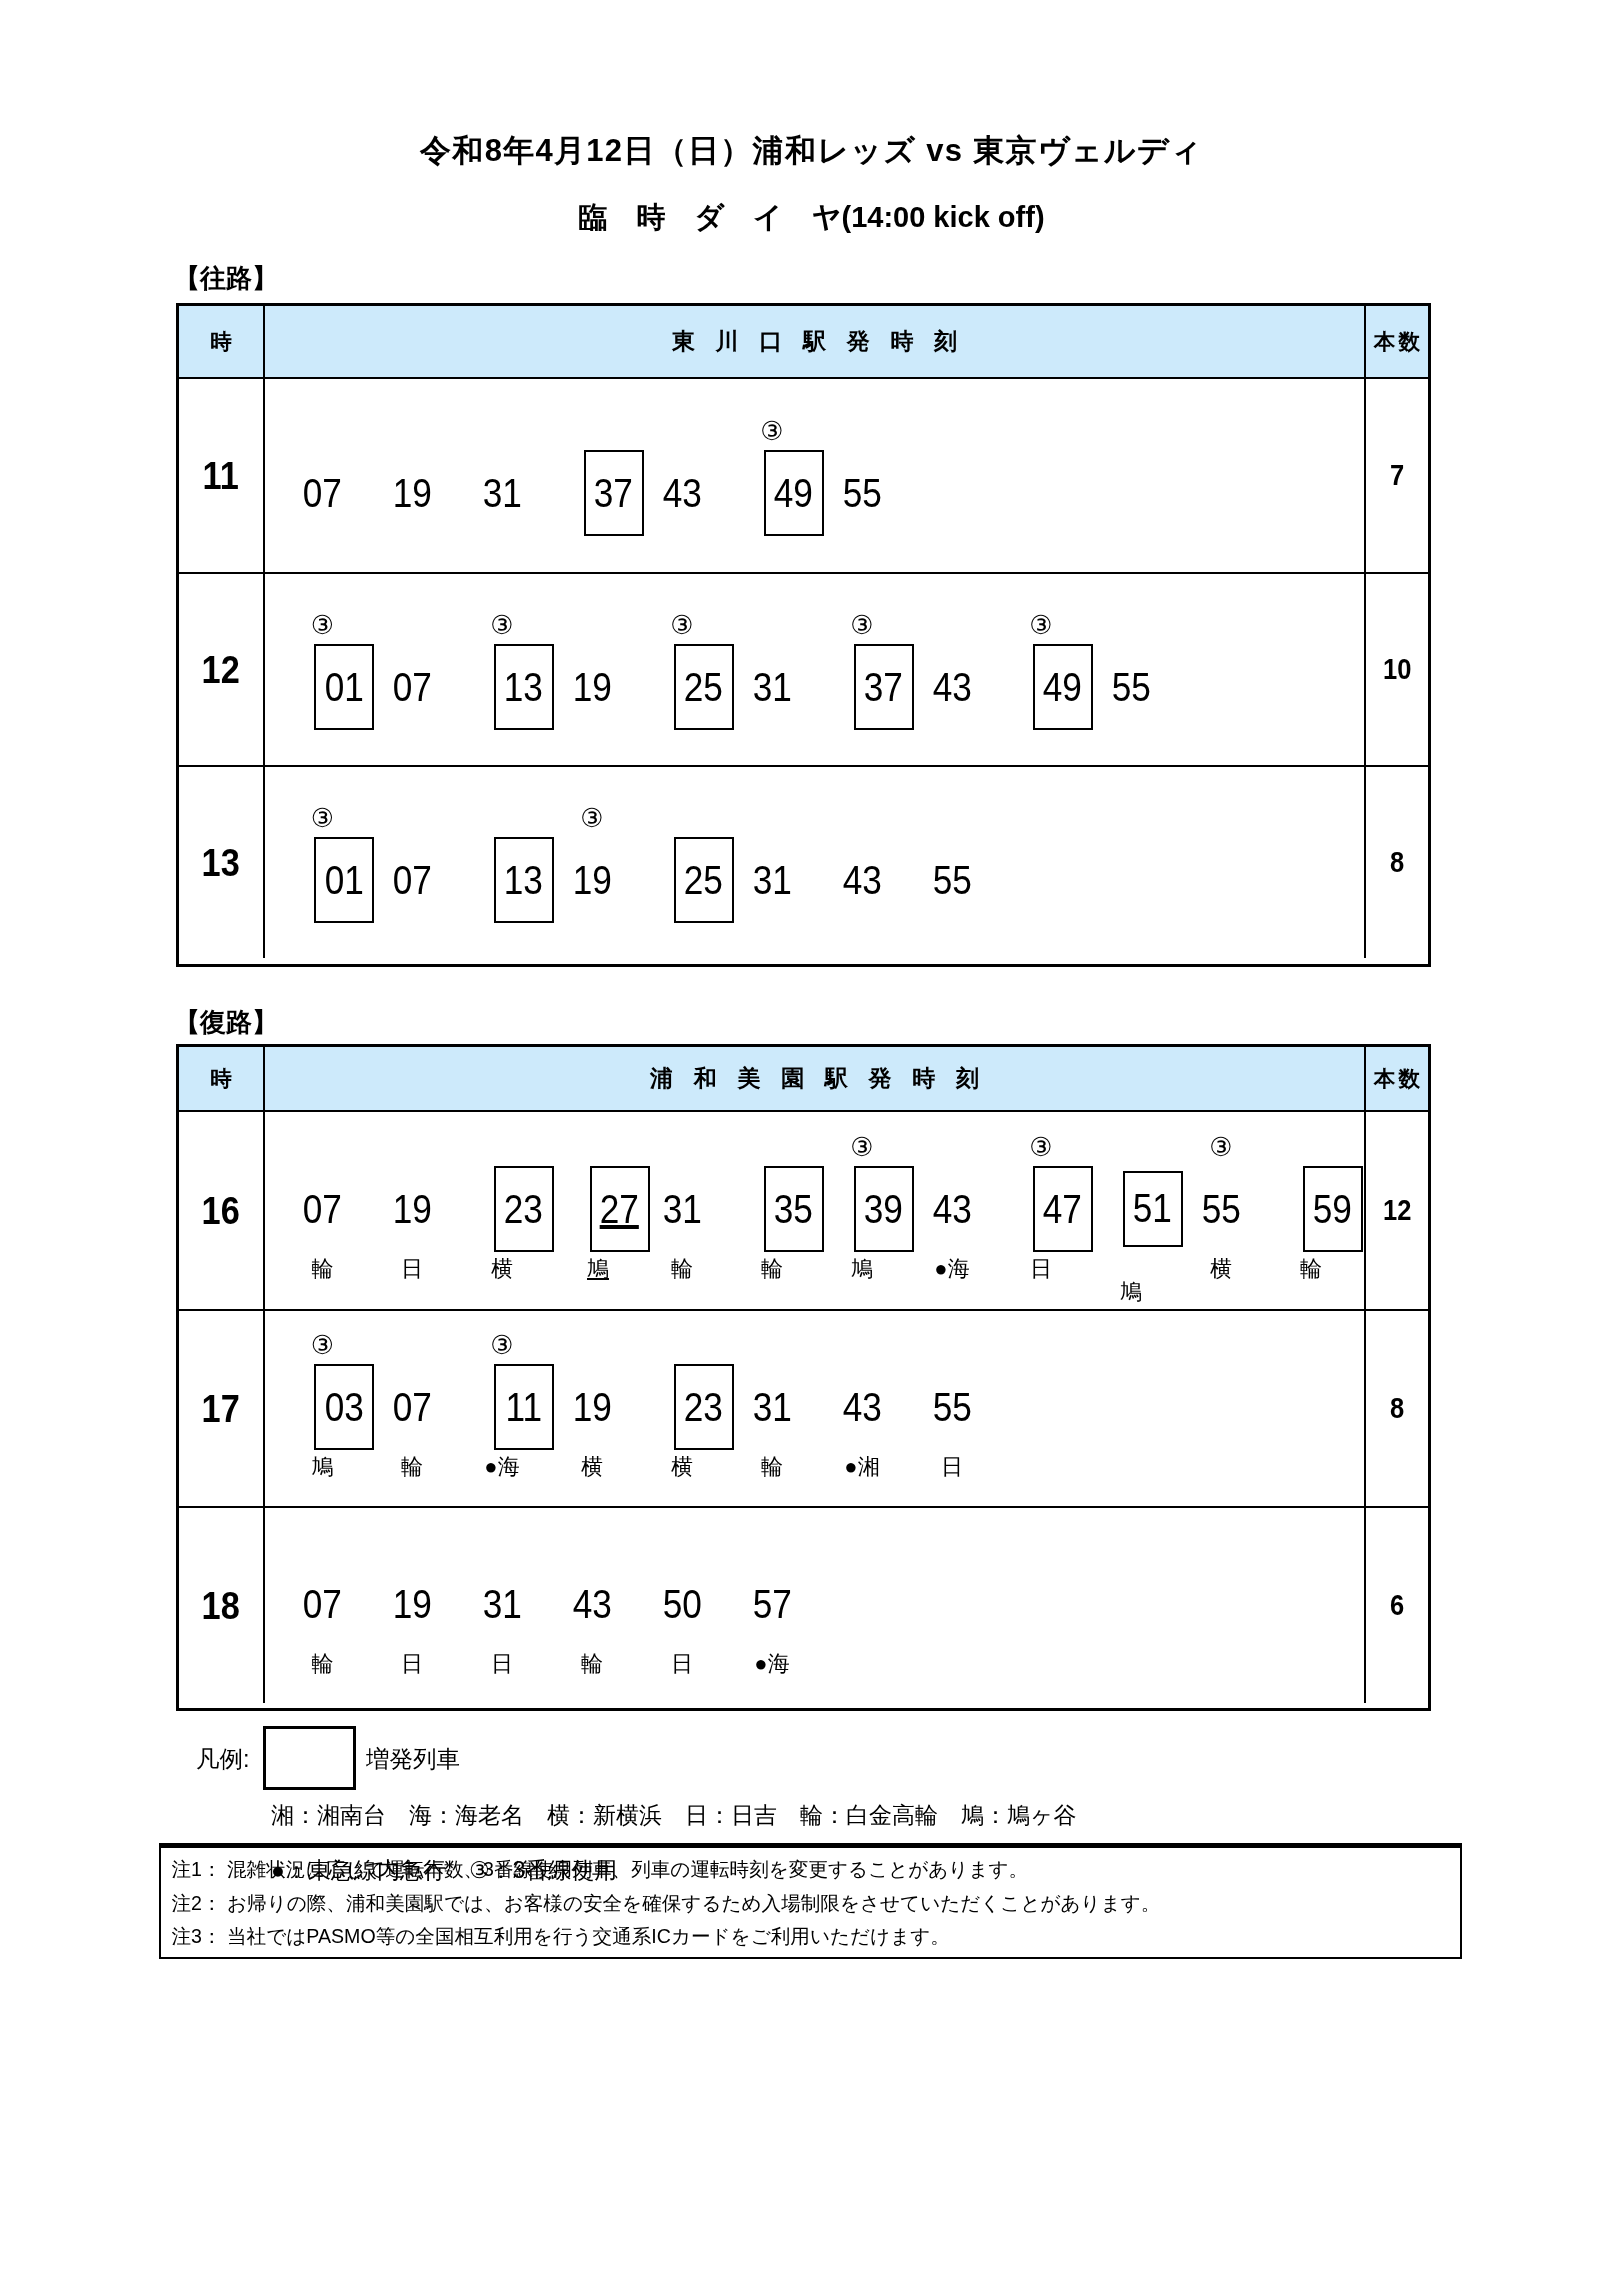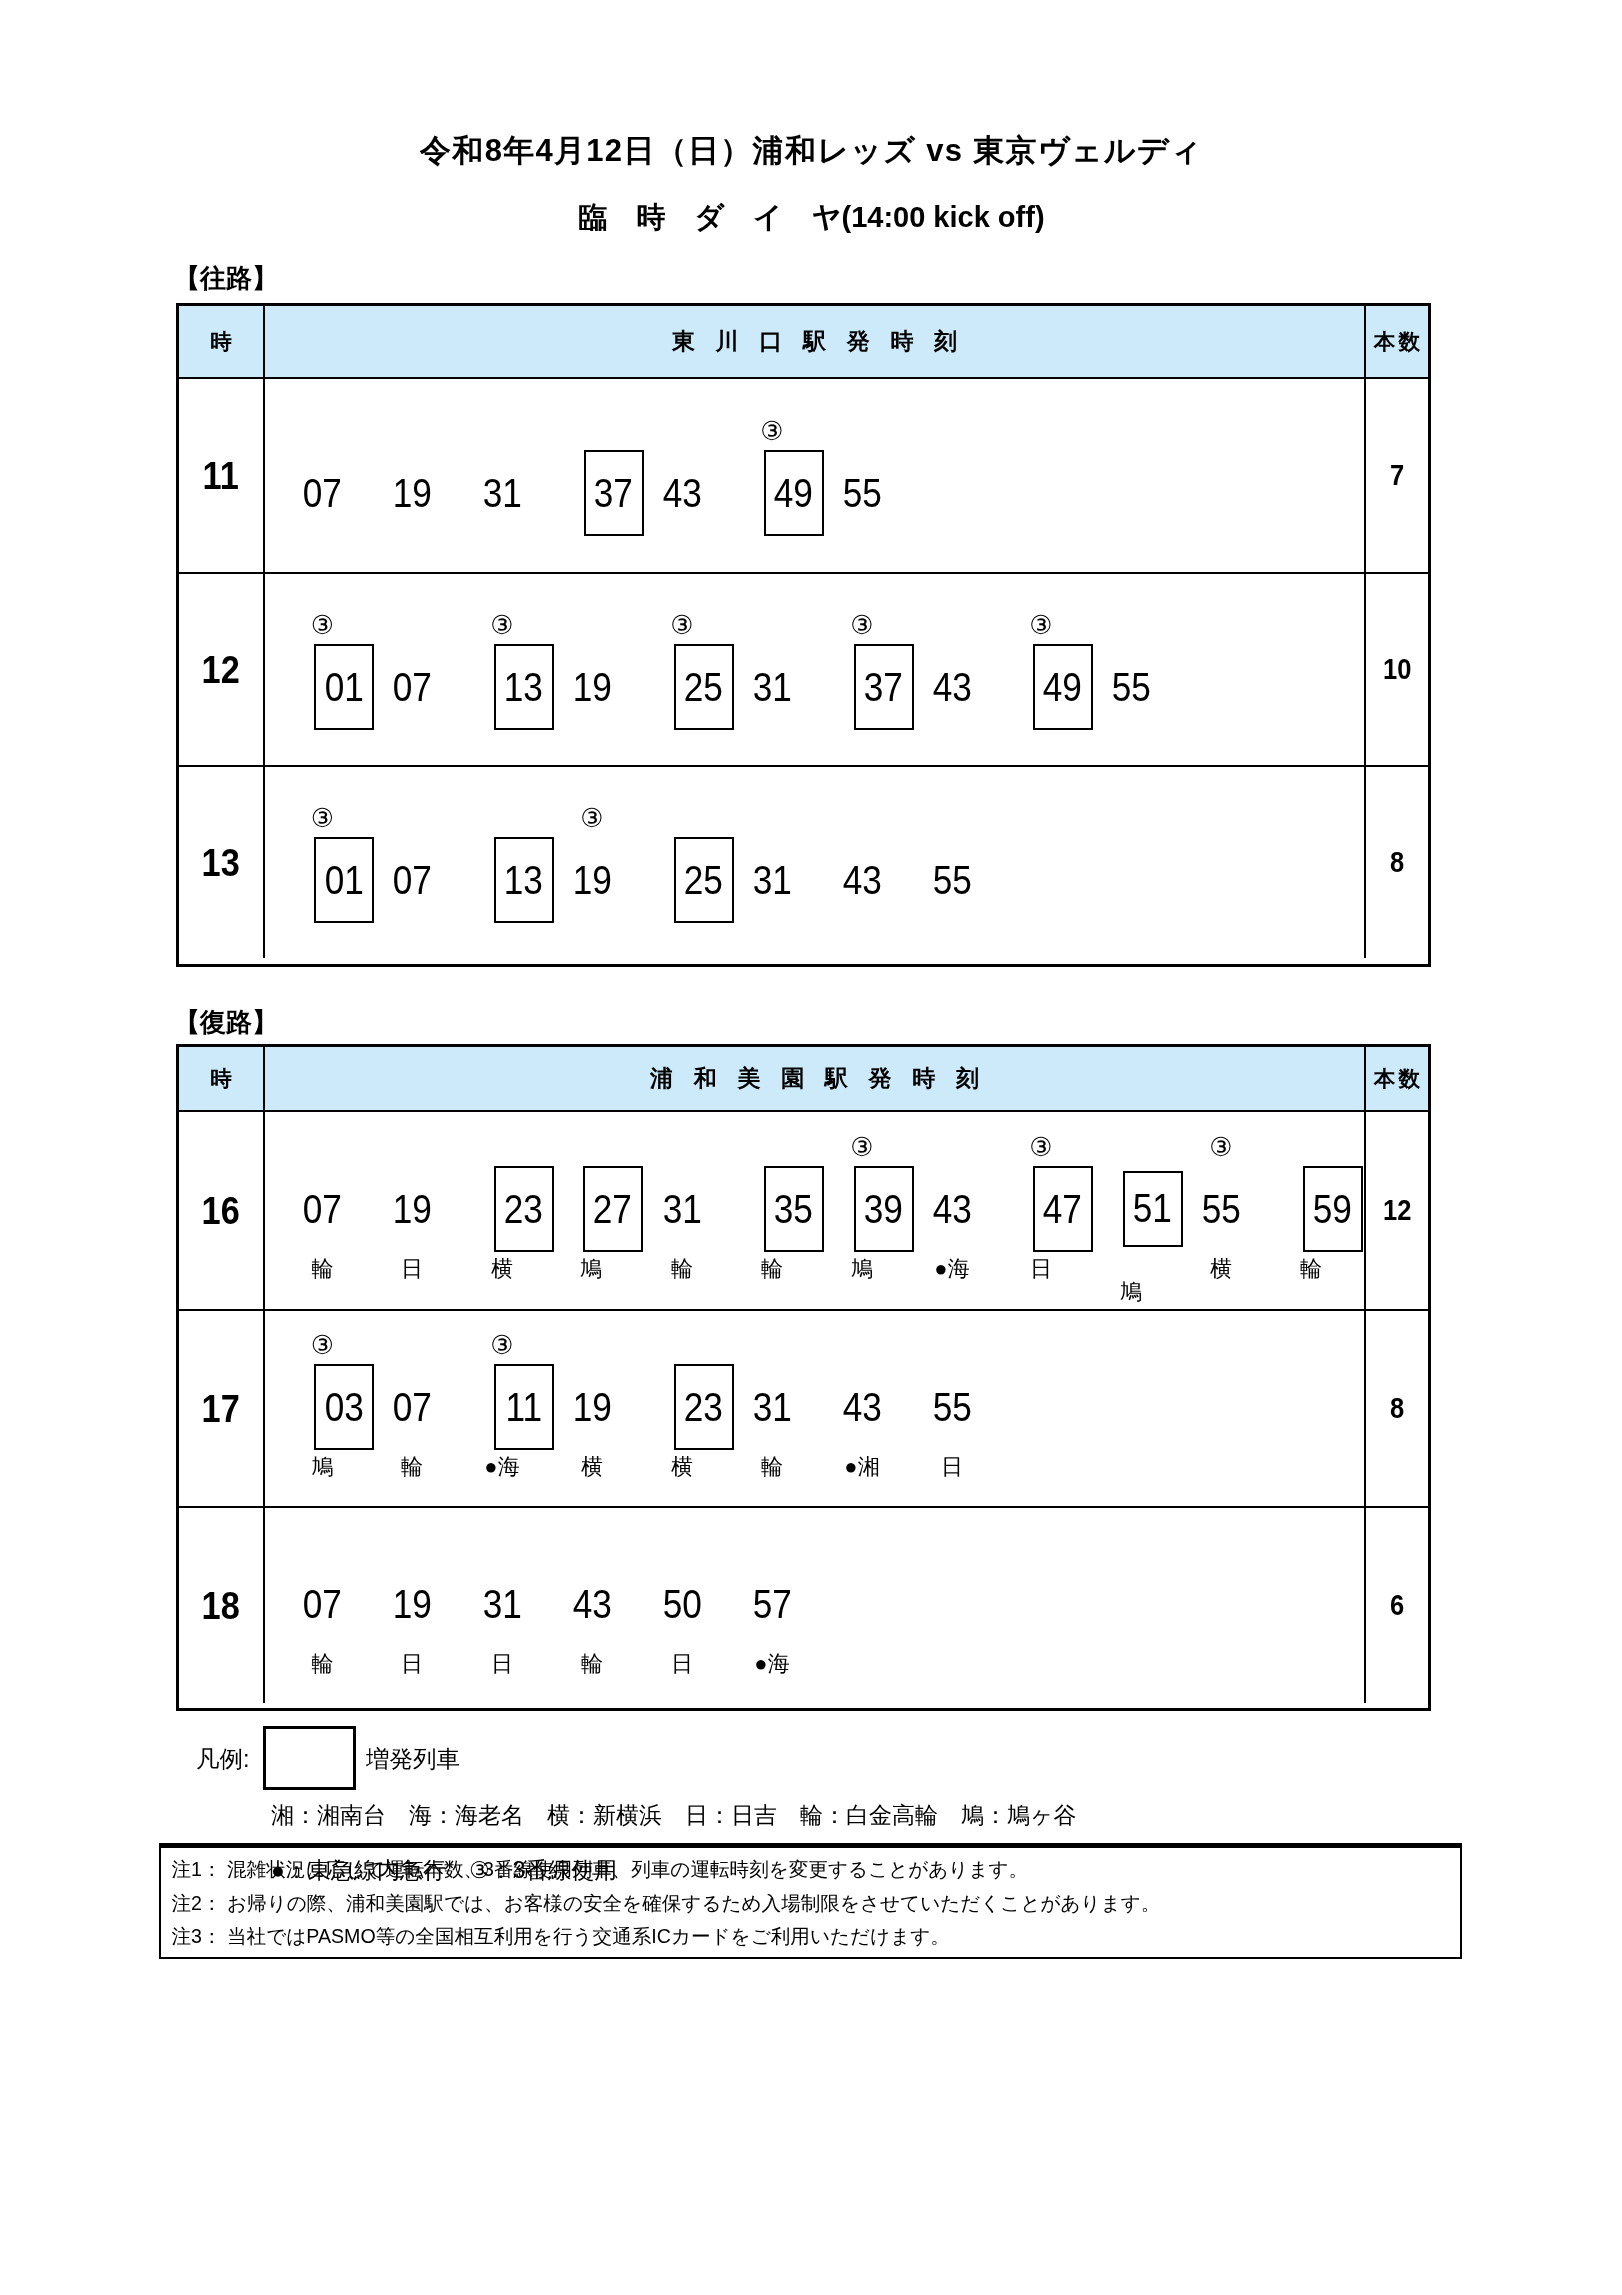--- a/index.html
+++ b/index.html
@@ -301,21 +301,21 @@
               </div>
               <div class="slot-dest">日</div>
             </div>
             <div class="slot" style="left: 192px;">
               <div class="slot-mark"></div>
               <div class="slot-box boxed">
                 <span class="slot-num squish">23</span>
               </div>
               <div class="slot-dest">横</div>
             </div>
-            <div class="slot" style="left: 281px;">
+            <div class="slot" style="left: 288px; text-decoration: underline;">
               <div class="slot-mark"></div>
               <div class="slot-box boxed">
                 <span class="slot-num squish">27</span>
               </div>
               <div class="slot-dest">鳩</div>
             </div>
             <div class="slot" style="left: 372px;">
               <div class="slot-mark"></div>
               <div class="slot-box">
                 <span class="slot-num squish">31</span>

